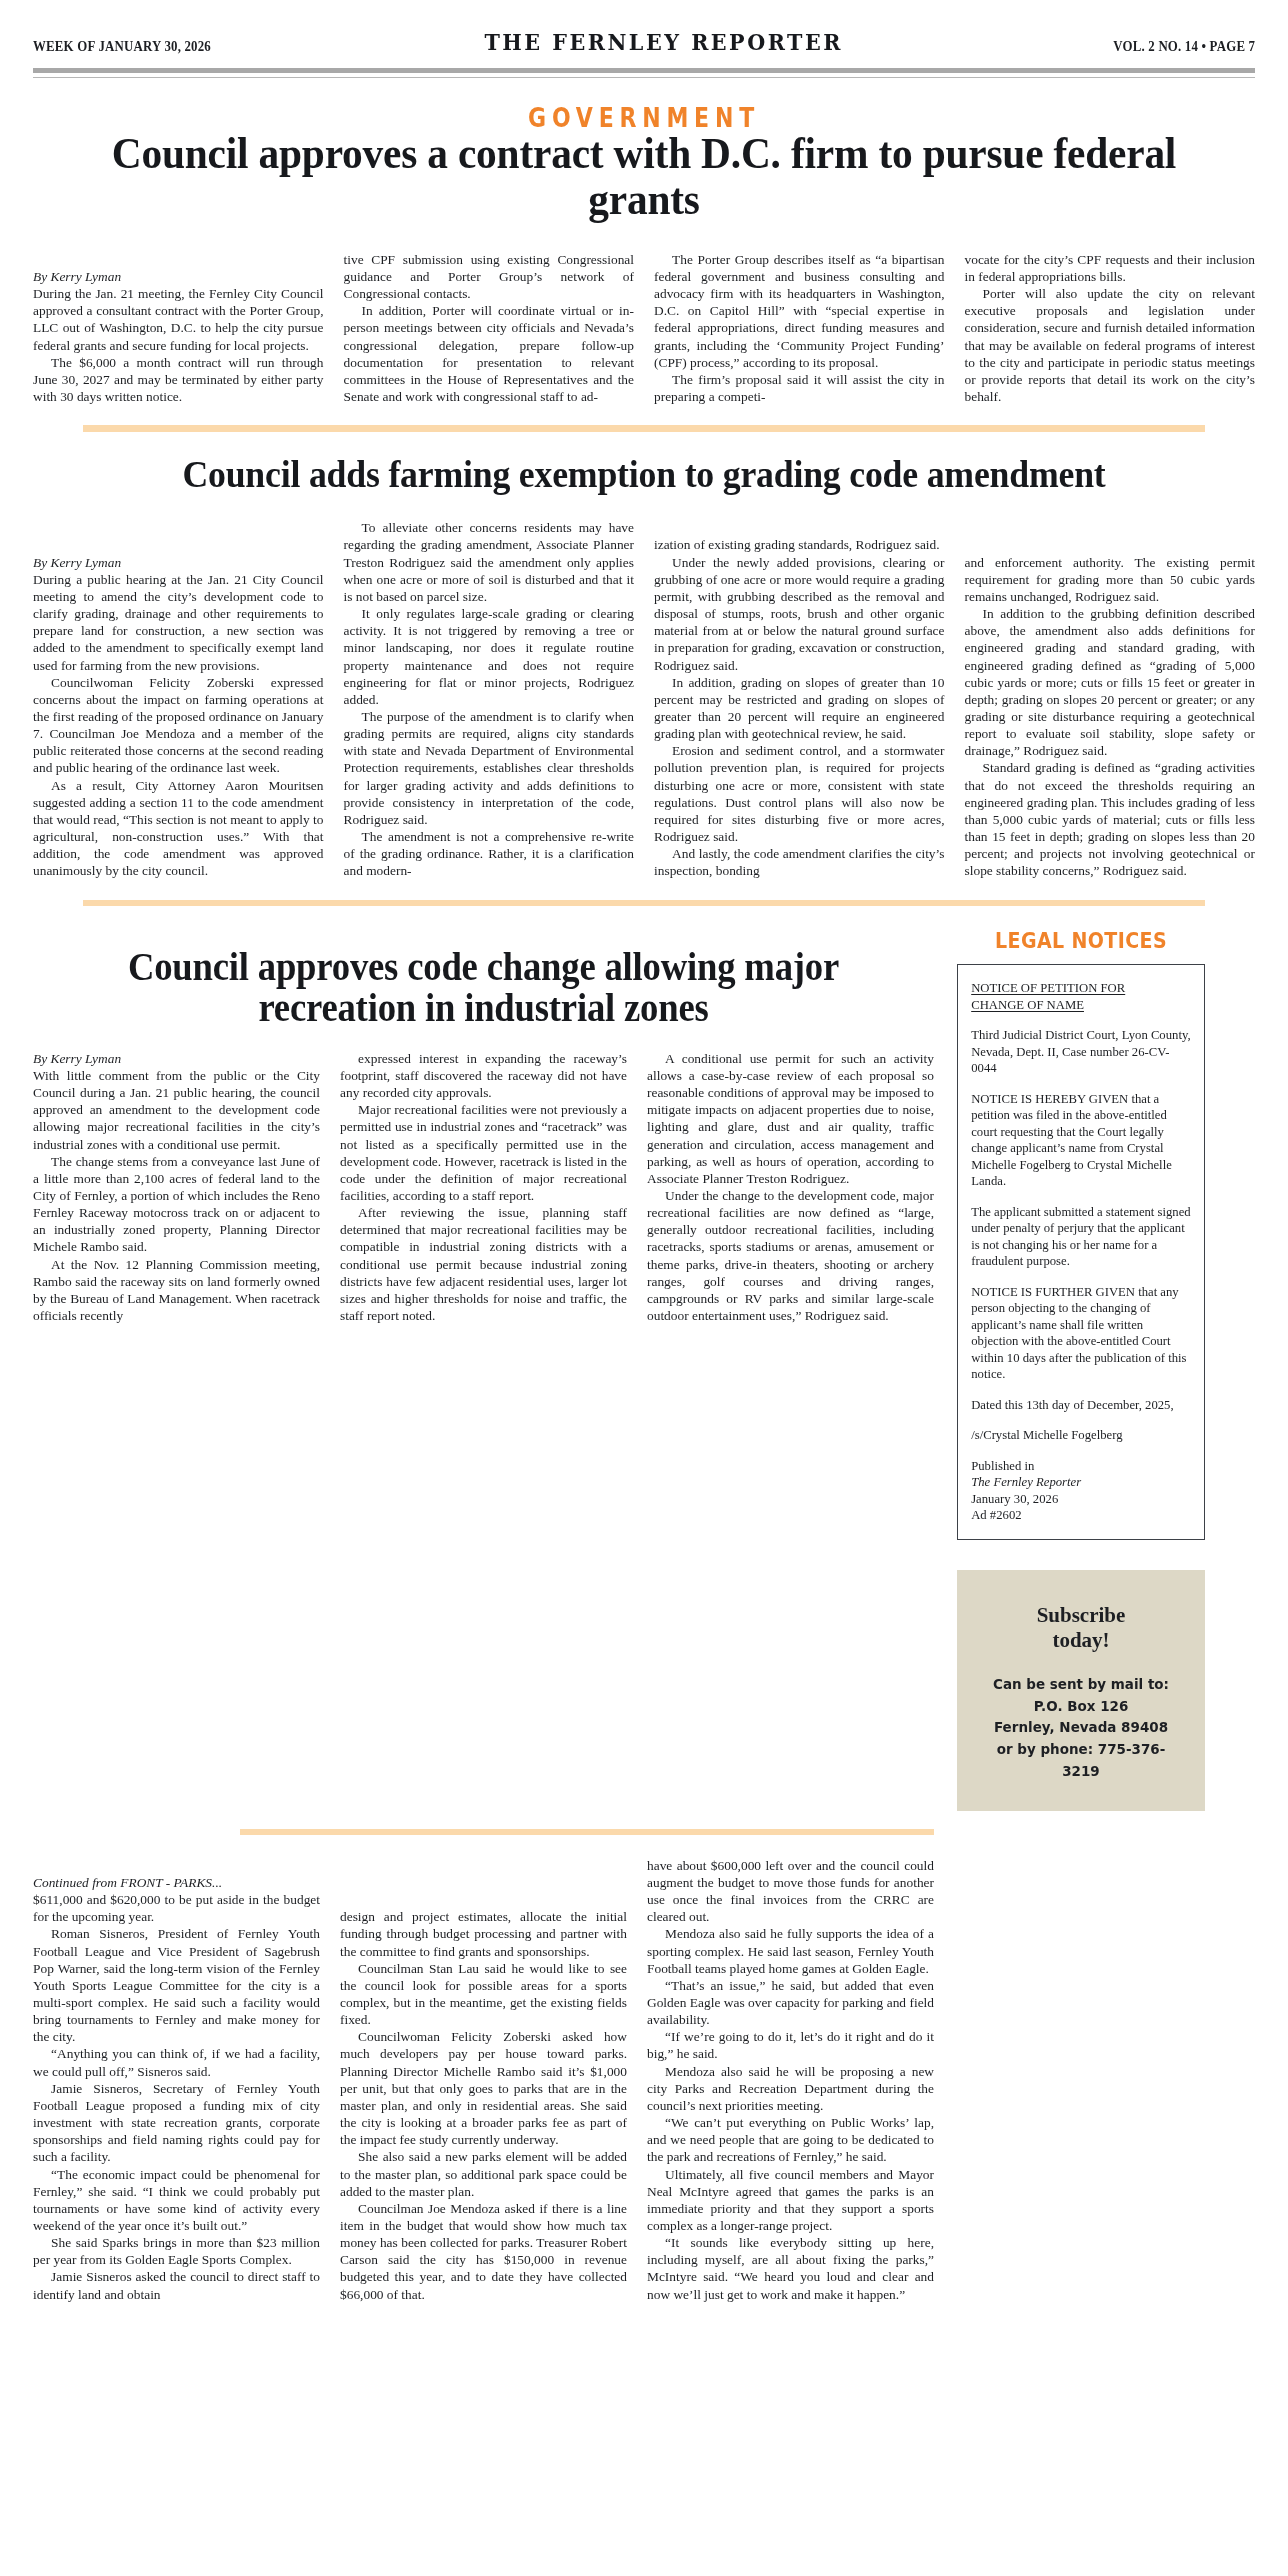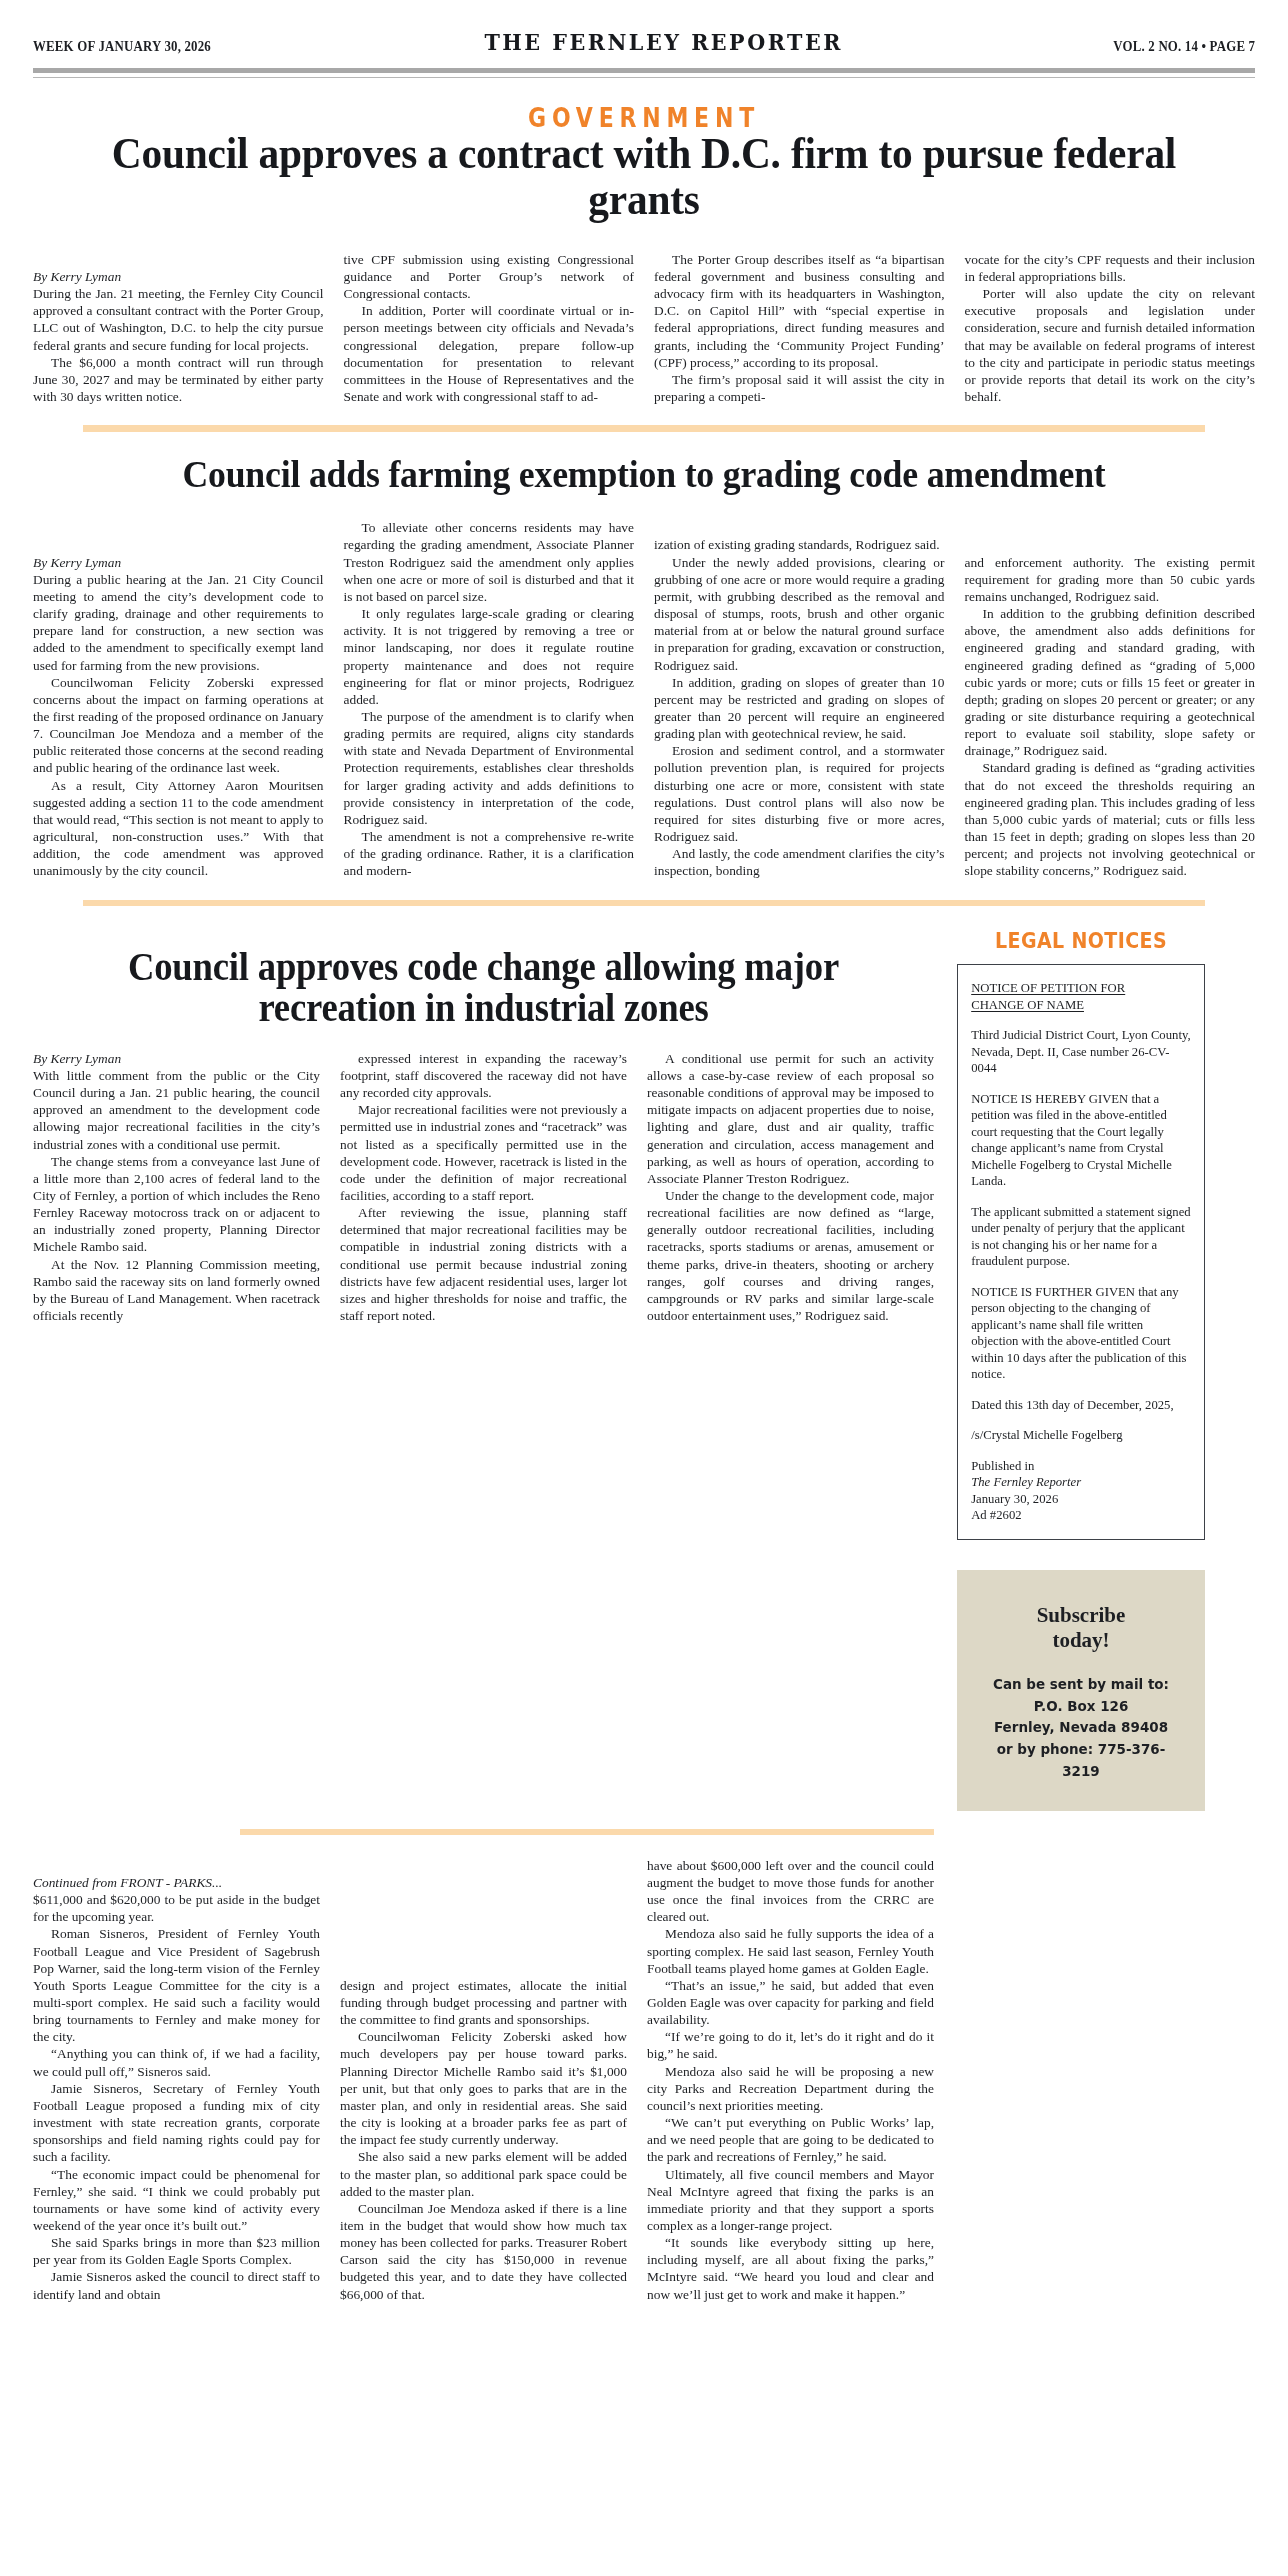--- a/index.html
+++ b/index.html
@@ -293,31 +293,32 @@
         <p class="noindent">$611,000 and $620,000 to be put aside in the budget for the upcoming year.</p>
         <p>Roman Sisneros, President of Fernley Youth Football League and Vice President of Sagebrush Pop Warner, said the long-term vision of the Fernley Youth Sports League Committee for the city is a multi-sport complex. He said such a facility would bring tournaments to Fernley and make money for the city.</p>
         <p>“Anything you can think of, if we had a facility, we could pull off,” Sisneros said.</p>
         <p>Jamie Sisneros, Secretary of Fernley Youth Football League proposed a funding mix of city investment with state recreation grants, corporate sponsorships and field naming rights could pay for such a facility.</p>
         <p>“The economic impact could be phenomenal for Fernley,” she said. “I think we could probably put tournaments or have some kind of activity every weekend of the year once it’s built out.”</p>
         <p>She said Sparks brings in more than $23 million per year from its Golden Eagle Sports Complex.</p>
         <p>Jamie Sisneros asked the council to direct staff to identify land and obtain</p>
       </div>
       <div class="col">
         <p class="noindent">design and project estimates, allocate the initial funding through budget processing and partner with the committee to find grants and sponsorships.</p>
+        <p>Councilman Stan Lau said he would like to see the council look for possible areas for a sports complex, but in the meantime, get the existing fields fixed.</p>
         <p>Councilwoman Felicity Zoberski asked how much developers pay per house toward parks. Planning Director Michelle Rambo said it’s $1,000 per unit, but that only goes to parks that are in the master plan, and only in residential areas. She said the city is looking at a broader parks fee as part of the impact fee study currently underway.</p>
         <p>She also said a new parks element will be added to the master plan, so additional park space could be added to the master plan.</p>
         <p>Councilman Joe Mendoza asked if there is a line item in the budget that would show how much tax money has been collected for parks. Treasurer Robert Carson said the city has $150,000 in revenue budgeted this year, and to date they have collected $66,000 of that.</p>
       </div>
       <div class="col">
         <p class="noindent">have about $600,000 left over and the council could augment the budget to move those funds for another use once the final invoices from the CRRC are cleared out.</p>
         <p>Mendoza also said he fully supports the idea of a sporting complex. He said last season, Fernley Youth Football teams played home games at Golden Eagle.</p>
         <p>“That’s an issue,” he said, but added that even Golden Eagle was over capacity for parking and field availability.</p>
         <p>“If we’re going to do it, let’s do it right and do it big,” he said.</p>
         <p>Mendoza also said he will be proposing a new city Parks and Recreation Department during the council’s next priorities meeting.</p>
         <p>“We can’t put everything on Public Works’ lap, and we need people that are going to be dedicated to the park and recreations of Fernley,” he said.</p>
-        <p>Ultimately, all five council members and Mayor Neal McIntyre agreed that fixing the parks is an immediate priority and that they support a sports complex as a longer-range project.</p>
+        <p>Ultimately, all five council members and Mayor Neal McIntyre agreed that games the parks is an immediate priority and that they support a sports complex as a longer-range project.</p>
         <p>“It sounds like everybody sitting up here, including myself, are all about fixing the parks,” McIntyre said. “We heard you loud and clear and now we’ll just get to work and make it happen.”</p>
       </div>
     </div>
   </div>
 
 </div>
 
 
 </body></html>

